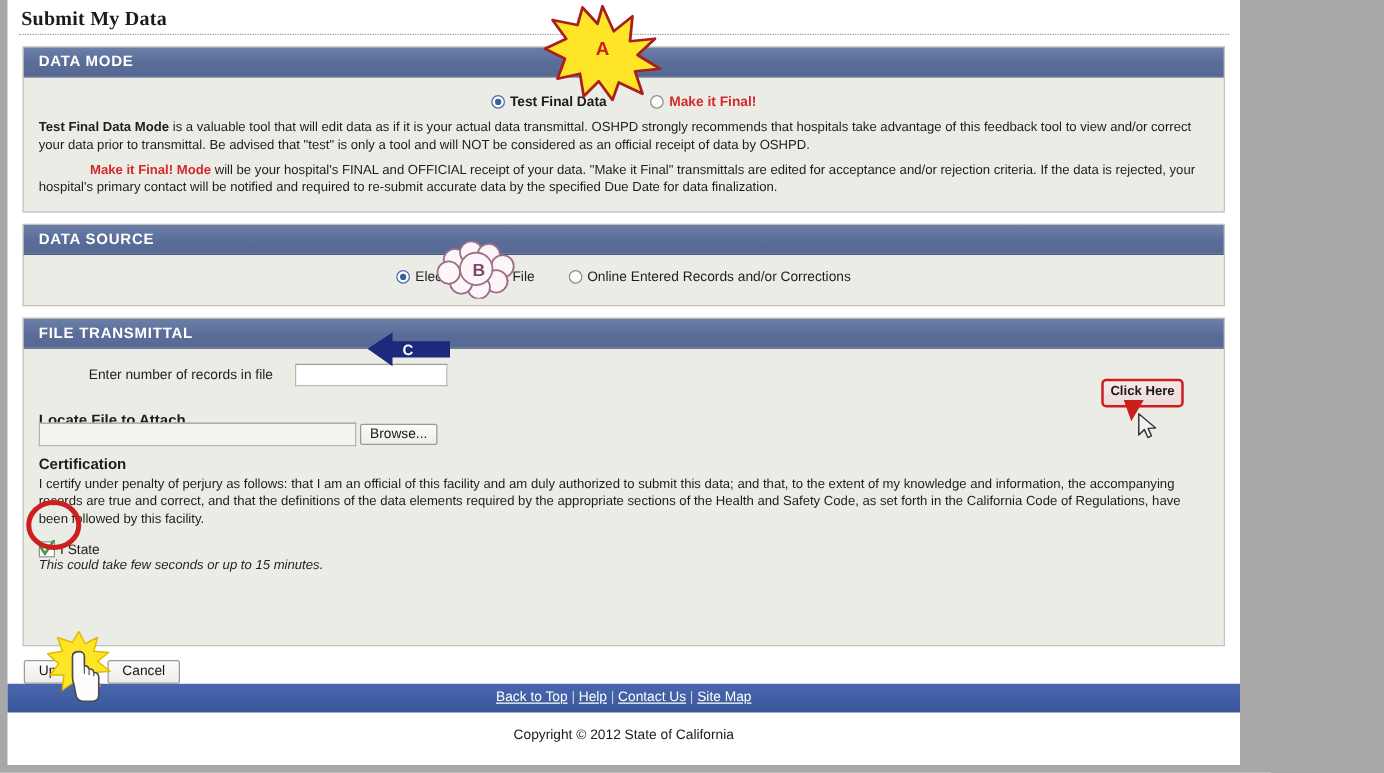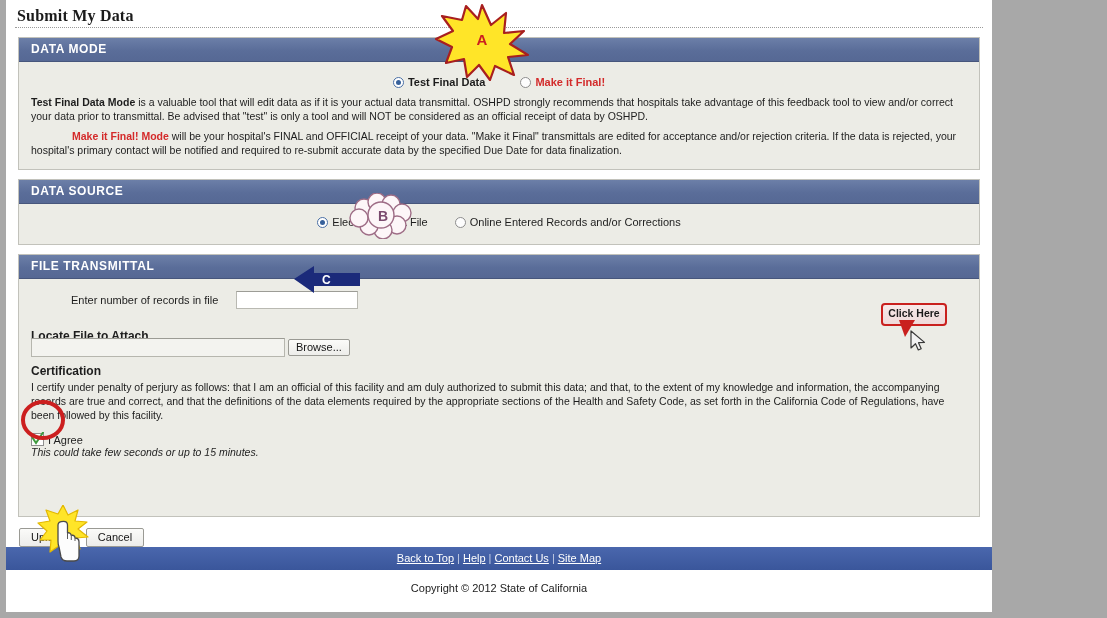--- a/index.html
+++ b/index.html
@@ -335,21 +335,21 @@
 
       <div class="sub-title" style="margin-top:7px;">Certification</div>
       <div class="para" style="margin-top:1px;">I certify under penalty of perjury as follows: that I am an official of this facility and am duly authorized to submit this data; and that, to the extent of my knowledge and information, the accompanying records are true and correct, and that the definitions of the data elements required by the appropriate sections of the Health and Safety Code, as set forth in the California Code of Regulations, have been followed by this facility.</div>
 
       <div class="agree-row">
         <span class="cb">
           <svg width="13" height="13" viewBox="0 0 13 13" style="position:absolute;left:-1px;top:-2px;">
             <path d="M1 5 L5 11 L13 -1" stroke="#3f9a3f" stroke-width="2" fill="none"></path>
           </svg>
         </span>
-        <span>I Agree</span>
+        <span>I State</span>
       </div>
 
       <div class="italic-note">This could take few seconds or up to 15 minutes.</div>
 
     </div>
   </div>
 
   <div class="btn-row">
     <button class="btn">Upload</button>
     <button class="btn">Cancel</button>

